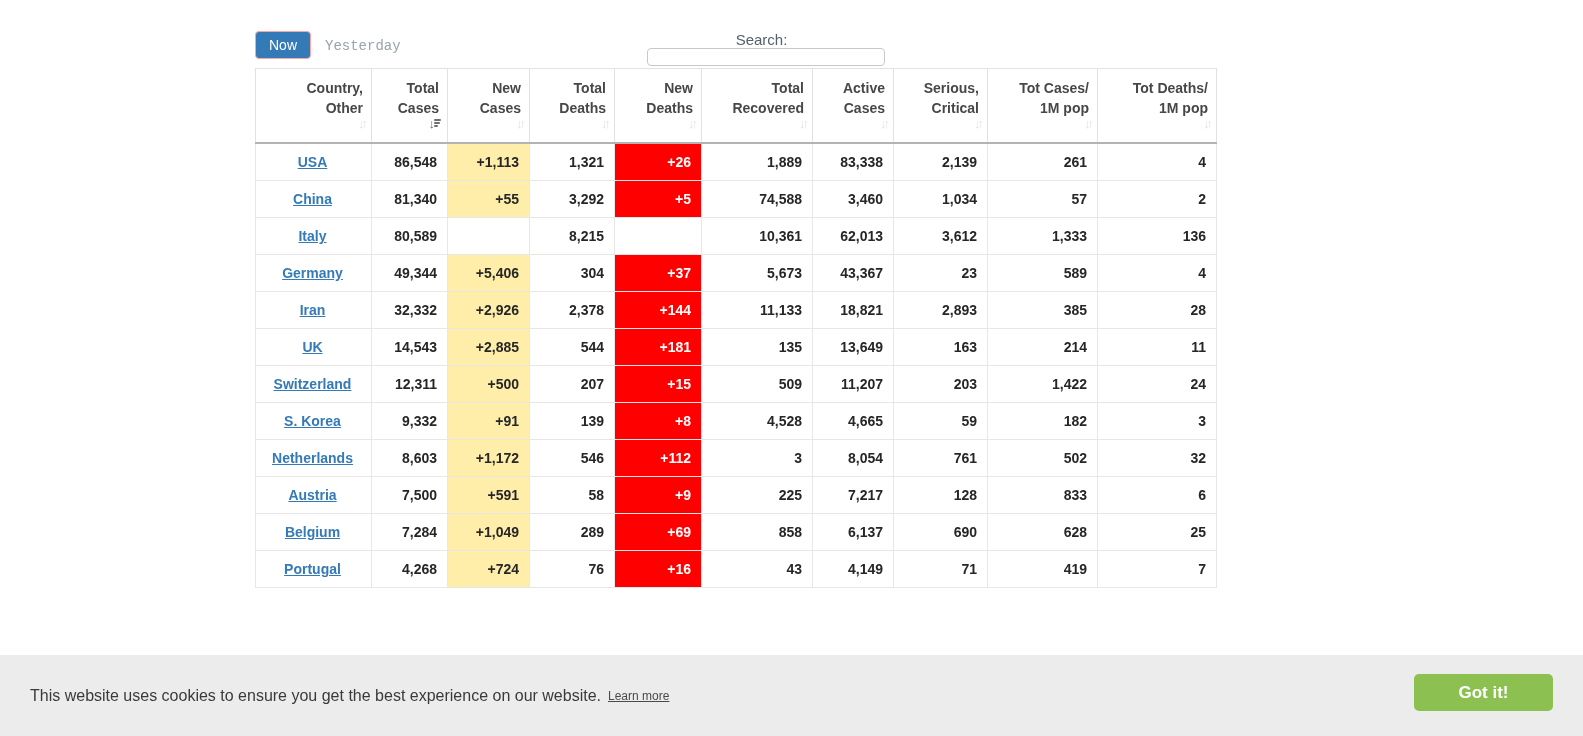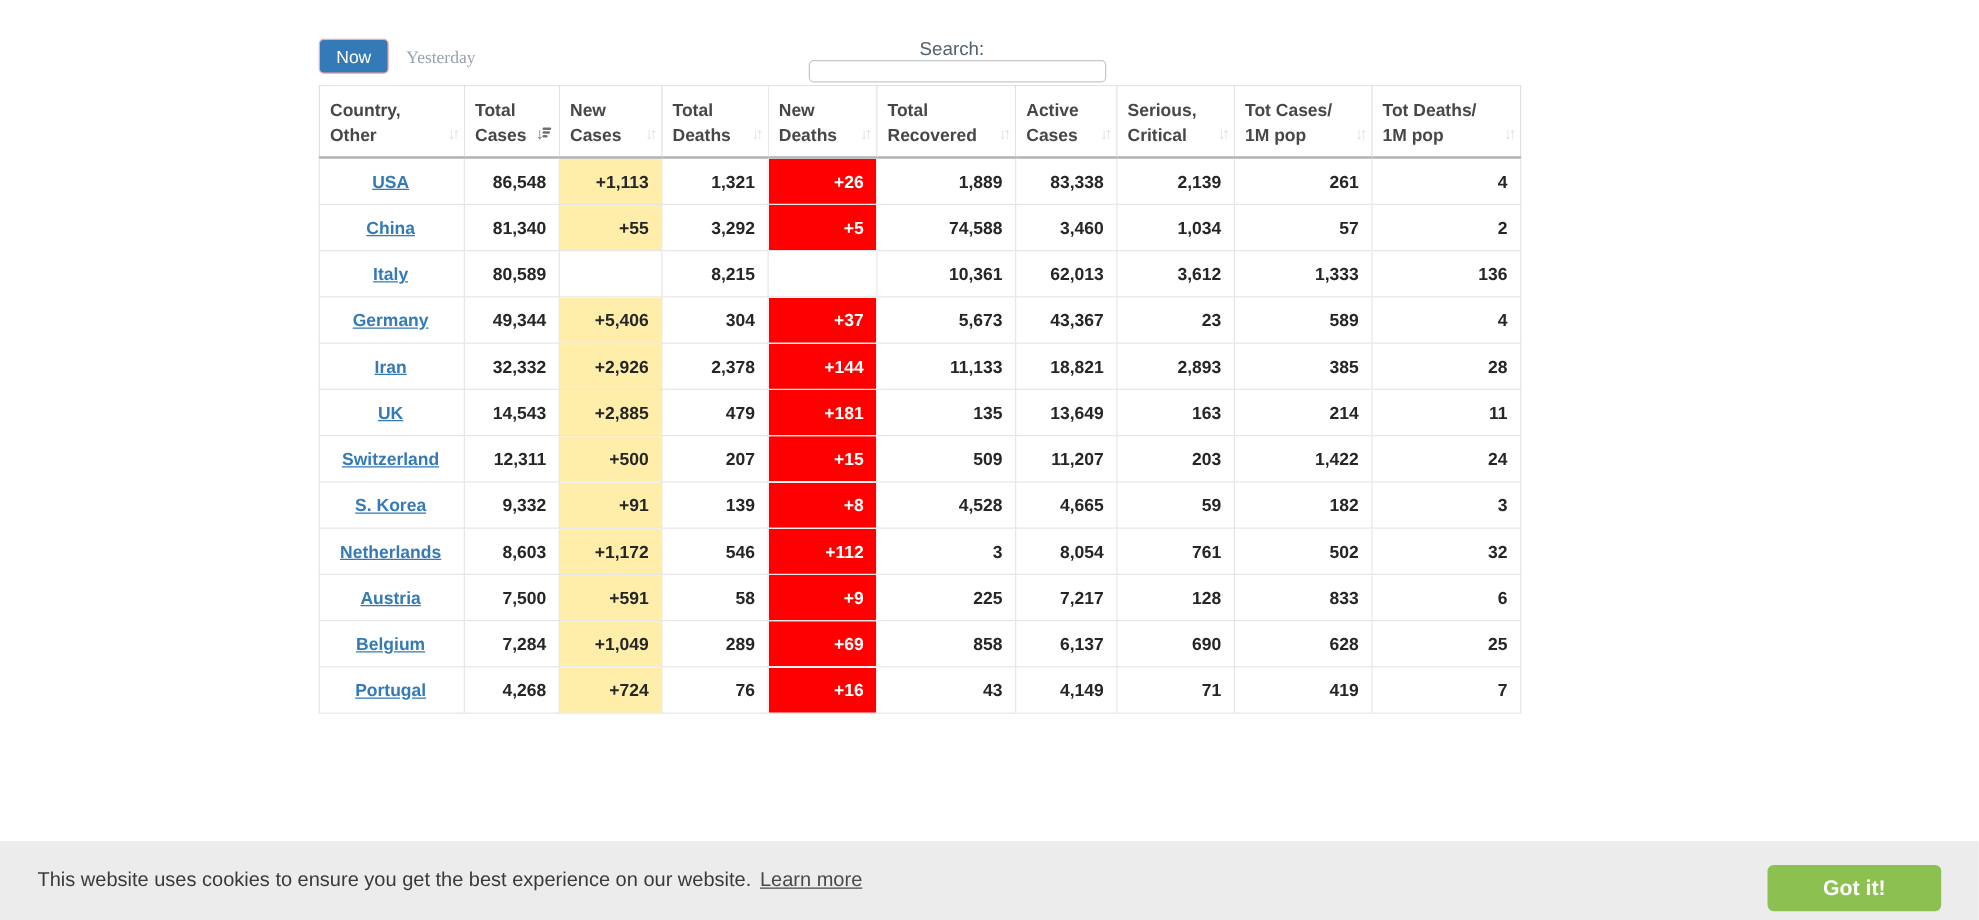--- a/index.html
+++ b/index.html
@@ -18,34 +18,34 @@
   .controls { position: relative; height: 29px; margin-bottom: 8px; }
   .btn-now {
     background: var(--accent, #337ab7);
     color: #fff; border: 1px solid #fca5a5; border-radius: 4px;
     font-size: 14px; padding: 5px 13px; cursor: pointer;
     font-family: inherit;
   }
   .btn-yesterday {
     background: none; border: none; color: #9aa2ab;
     font-size: 14px; padding: 5px 14px; cursor: pointer;
-    font-family: Liberation Serif, serif;
+    font-family: Liberation Mono, monospace;
   }
   .search-group { position: absolute; left: 392px; top: 0; display: flex; align-items: center; height: 29px; flex-direction: column; }
   .search-group label { font-size: 15px; color: #54606c; margin-right: 9px; }
   .search-group input {
     width: 238px; height: 28px; border: 1px solid #c8c8c8; border-radius: 4px;
     font-size: 14px; padding: 0 8px; outline: none; font-family: inherit;
   }
 
   
   table { border-collapse: collapse; table-layout: fixed; width: 961px; font-size: 14px; }
   thead th {
-    background: #fff; color: #474747; font-weight: bold; text-align: left;
-    vertical-align: top; padding: 9px 8px 7px 8px;
+    background: #fff; color: #474747; font-weight: bold; text-align: right;
+    vertical-align: top; padding: 9px 8px 24px 8px;
     border: 1px solid #e2e2e2; border-bottom: 2px solid #b3b3b3;
     white-space: pre-line; line-height: 20px; position: relative; cursor: pointer;
   }
   .sort-glyph {
     position: absolute; right: 6px; bottom: 8px;
     font-size: 13px; letter-spacing: -3px; color: #e1e1e1; font-weight: bold;
   }
   .sort-glyph.active { color: #6f6f6f; }
   .sort-bars { display: inline-block; vertical-align: baseline; margin-left: 2px; }
   .sort-bars i {
@@ -60,27 +60,27 @@
     text-align: right; font-weight: bold; color: #262626; background: #fff;
     overflow: hidden; white-space: nowrap;
   }
   tbody td.col-country { text-align: center; padding-left: 8px; }
   tbody td.col-country a { color: var(--link, #337ab7); font-weight: bold; text-decoration: underline; cursor: pointer; }
   tbody td.col-new-cases.has-val { background: var(--yellow, #ffeeaa); }
   tbody td.col-new-deaths.has-val { background: var(--red, #ff0000); color: #fff; }
 
   
   .cookie-banner {
-    position: absolute; left: 0; bottom: 0; width: 1583px; height: 63px;
+    position: absolute; left: 0; bottom: 0; width: 1583px; height: 81px;
     background: #ececec; z-index: 20;
     display: flex; align-items: center;
   }
   .cookie-banner .msg { margin-left: 30px; font-size: 16px; color: #3a3a3a; }
   .cookie-banner .learn-more {
-    margin-left: 7px; font-size: 16px; color: #4a4a4a; text-decoration: underline; cursor: pointer;
+    margin-left: 7px; font-size: 12px; color: #4a4a4a; text-decoration: underline; cursor: pointer;
   }
   .btn-gotit {
     position: absolute; right: 30px; top: 19px;
     width: 139px; height: 37px;
     background: var(--green, #8cc152); color: #fff;
     border: none; border-radius: 5px;
     font-size: 17px; font-weight: bold; cursor: pointer; font-family: inherit;
   }
 </style>
 </head>
@@ -190,21 +190,21 @@
           <td class="col-total-recovered has-val">11,133</td>
           <td class="col-active-cases has-val">18,821</td>
           <td class="col-serious-critical has-val">2,893</td>
           <td class="col-cases-per-1m has-val">385</td>
           <td class="col-deaths-per-1m has-val">28</td>
         </tr>
         <tr>
           <td class="col-country"><a>UK</a></td>
           <td class="col-total-cases has-val">14,543</td>
           <td class="col-new-cases has-val">+2,885</td>
-          <td class="col-total-deaths has-val">479</td>
+          <td class="col-total-deaths has-val">544</td>
           <td class="col-new-deaths has-val">+181</td>
           <td class="col-total-recovered has-val">135</td>
           <td class="col-active-cases has-val">13,649</td>
           <td class="col-serious-critical has-val">163</td>
           <td class="col-cases-per-1m has-val">214</td>
           <td class="col-deaths-per-1m has-val">11</td>
         </tr>
         <tr>
           <td class="col-country"><a>Switzerland</a></td>
           <td class="col-total-cases has-val">12,311</td>

